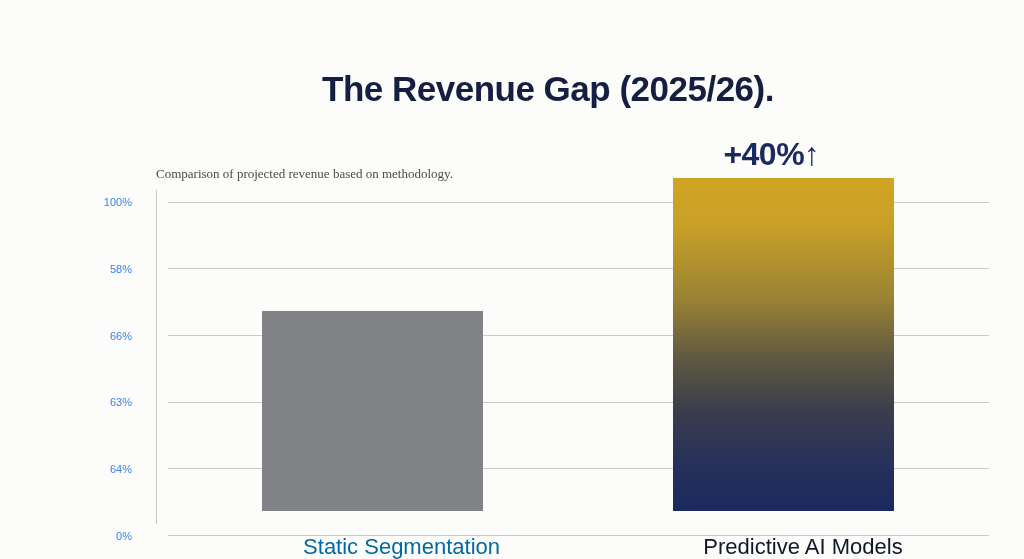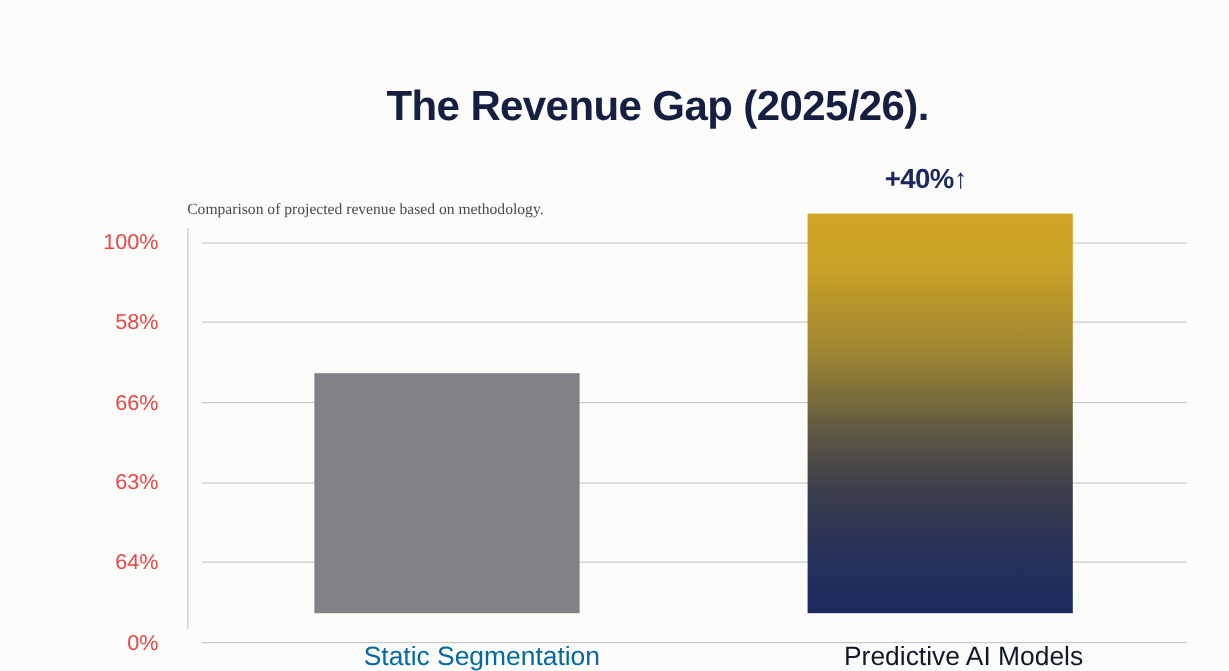--- a/index.html
+++ b/index.html
@@ -27,21 +27,21 @@
     letter-spacing: -0.5px;
   }
 
   
   #delta-annotation {
     position: absolute;
     left: 625px;
     top: 100px;
     width: 221px;
     text-align: center;
-    font-size: 23px;
+    font-size: 32px;
     font-weight: bold;
     color: #1b2a5e;
     letter-spacing: -0.5px;
     white-space: nowrap;
   }
 
   
   #chart-subtitle {
     position: absolute;
     left: 120px;
@@ -75,22 +75,22 @@
     height: 1px;
     background: #c9c9c7;
   }
 
   
   .y-tick-label {
     position: absolute;
     right: 0;
     width: 100px;
     text-align: right;
-    font-size: 18px;
-    color: #ef4444;
+    font-size: 11px;
+    color: #3b82f6;
     transform: translateY(-50%);
   }
   #y-tick-labels {
     position: absolute;
     left: 0;
     top: 154px;
     width: 108px;
     height: 334px;
   }
 

